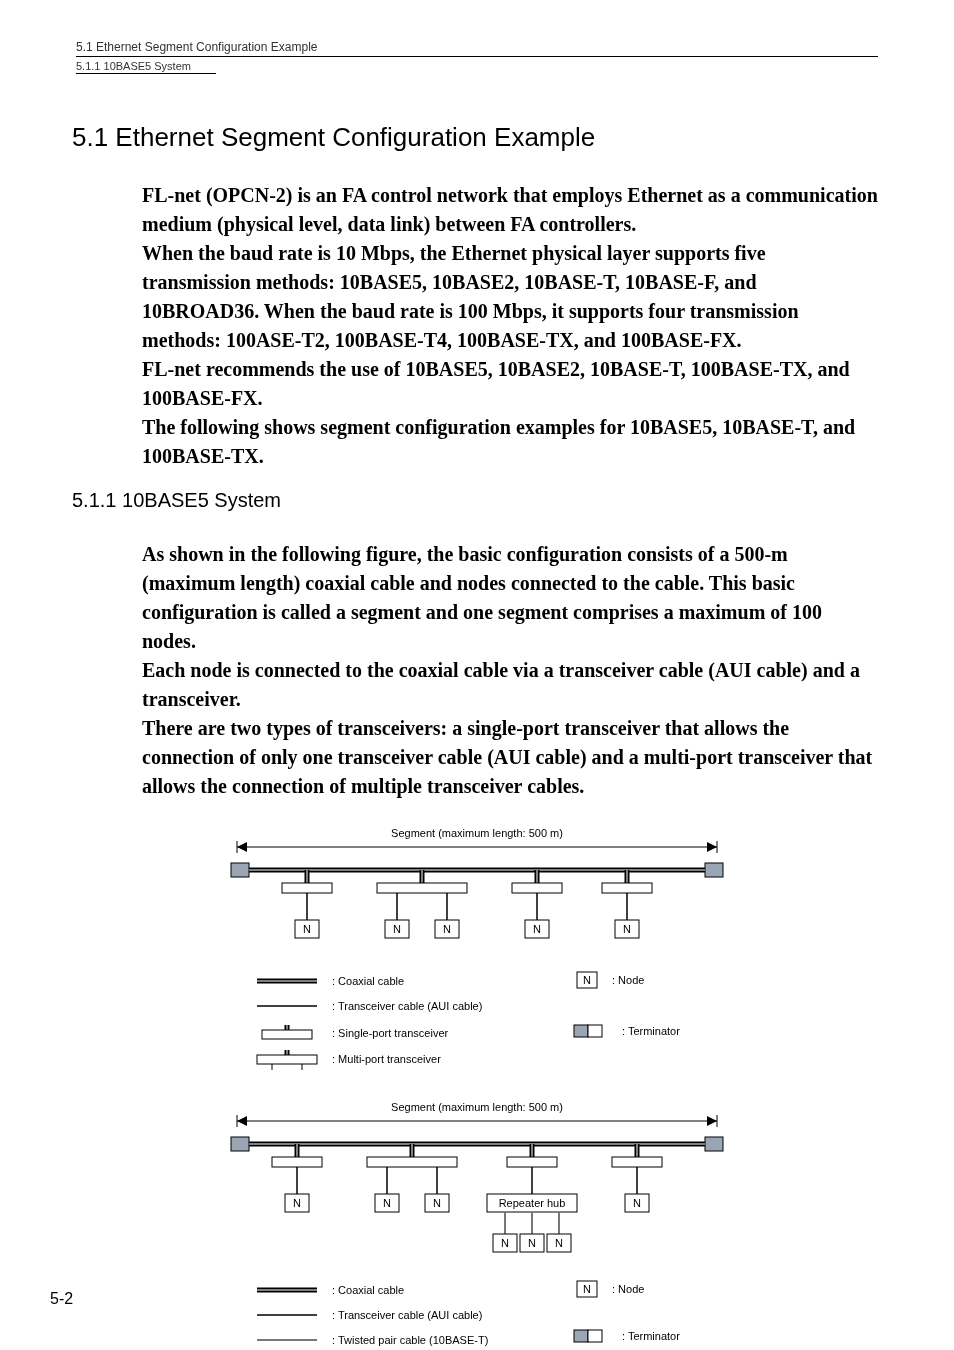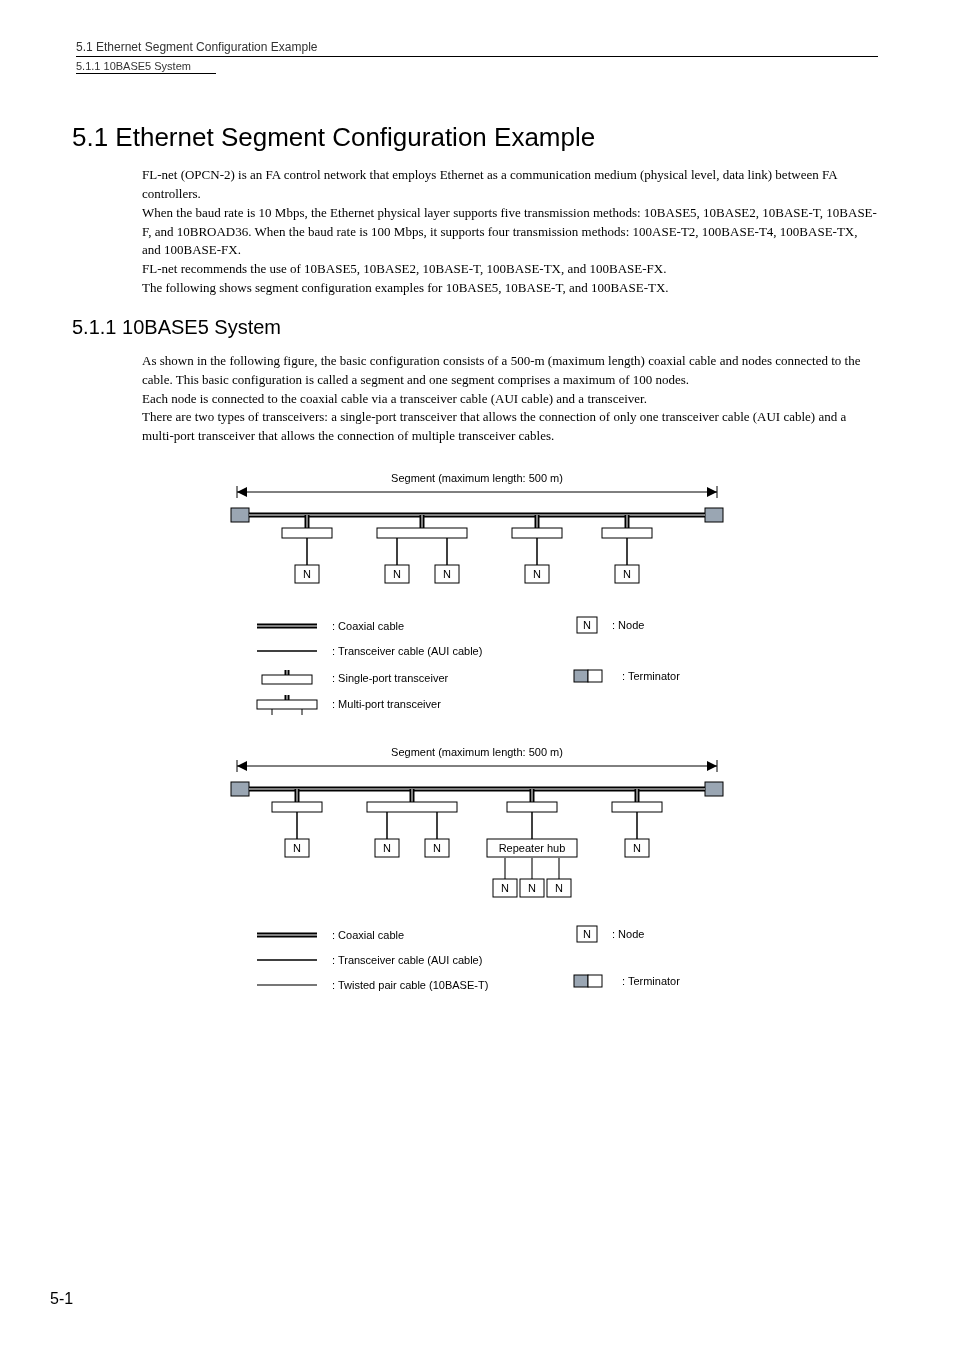--- a/index.html
+++ b/index.html
@@ -35,24 +35,25 @@
     margin-top: 1px;
   }
   .sec-title {
     font-family: Arial, Helvetica, sans-serif;
     font-size: 26px;
     font-weight: normal;
     margin-top: 48px;
     margin-left: -4px;
   }
   .body-text {
-    font-size: 13px;
+    font-size: 20px;
     line-height: 1.45;
     margin-left: 66px;
-    margin-top: 13px;
+    margin-top: 28px;
+    font-weight: bold;
   }
   .sub-title {
     font-family: Arial, Helvetica, sans-serif;
     font-size: 20px;
     font-weight: normal;
     margin-top: 18px;
     margin-left: -4px;
   }
   .diagram-wrap {
     display: flex;
@@ -233,13 +234,13 @@
         <text class="small" x="10" y="9" text-anchor="middle">N</text>
         <text class="small" x="35" y="9">: Node</text>
         <rect x="-3" y="46" width="14" height="12" fill="#9aa6b3" stroke="#000"></rect>
         <rect x="11" y="46" width="14" height="12" fill="#fff" stroke="#000"></rect>
         <text class="small" x="45" y="56">: Terminator</text>
       </g>
     </svg>
   </div>
 </div>
 
-<div class="pagenum">5-1</div>
+<div class="pagenum">5-2</div>
 
 </body></html>

